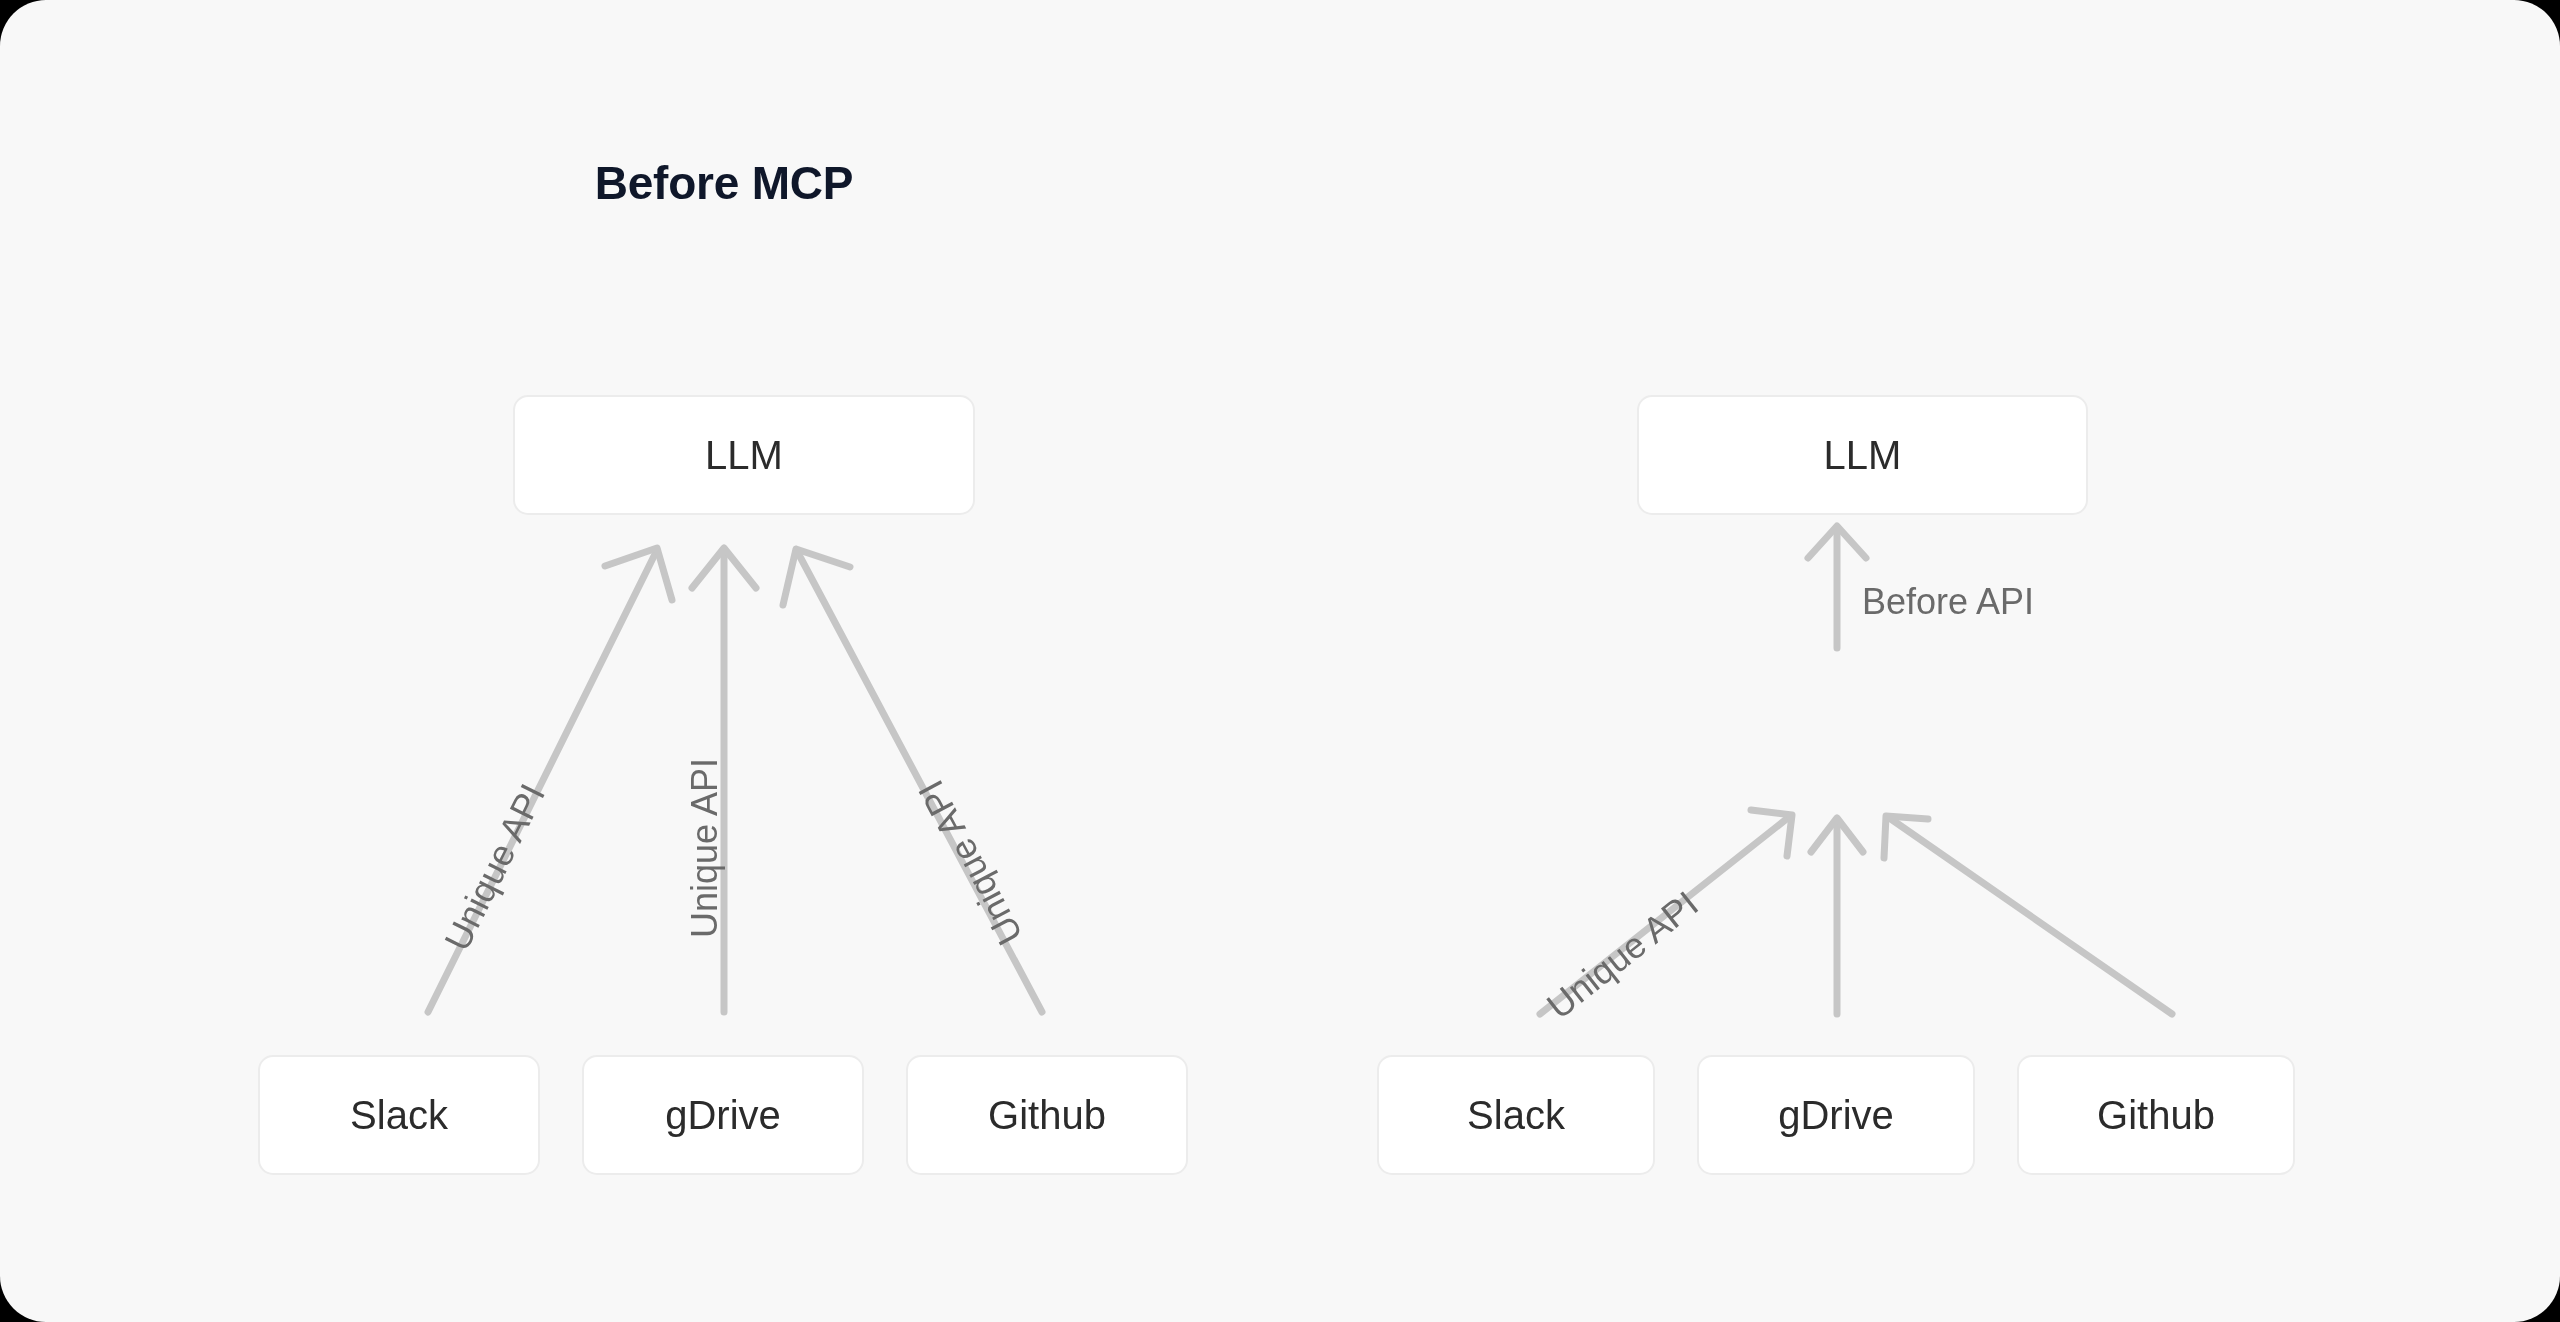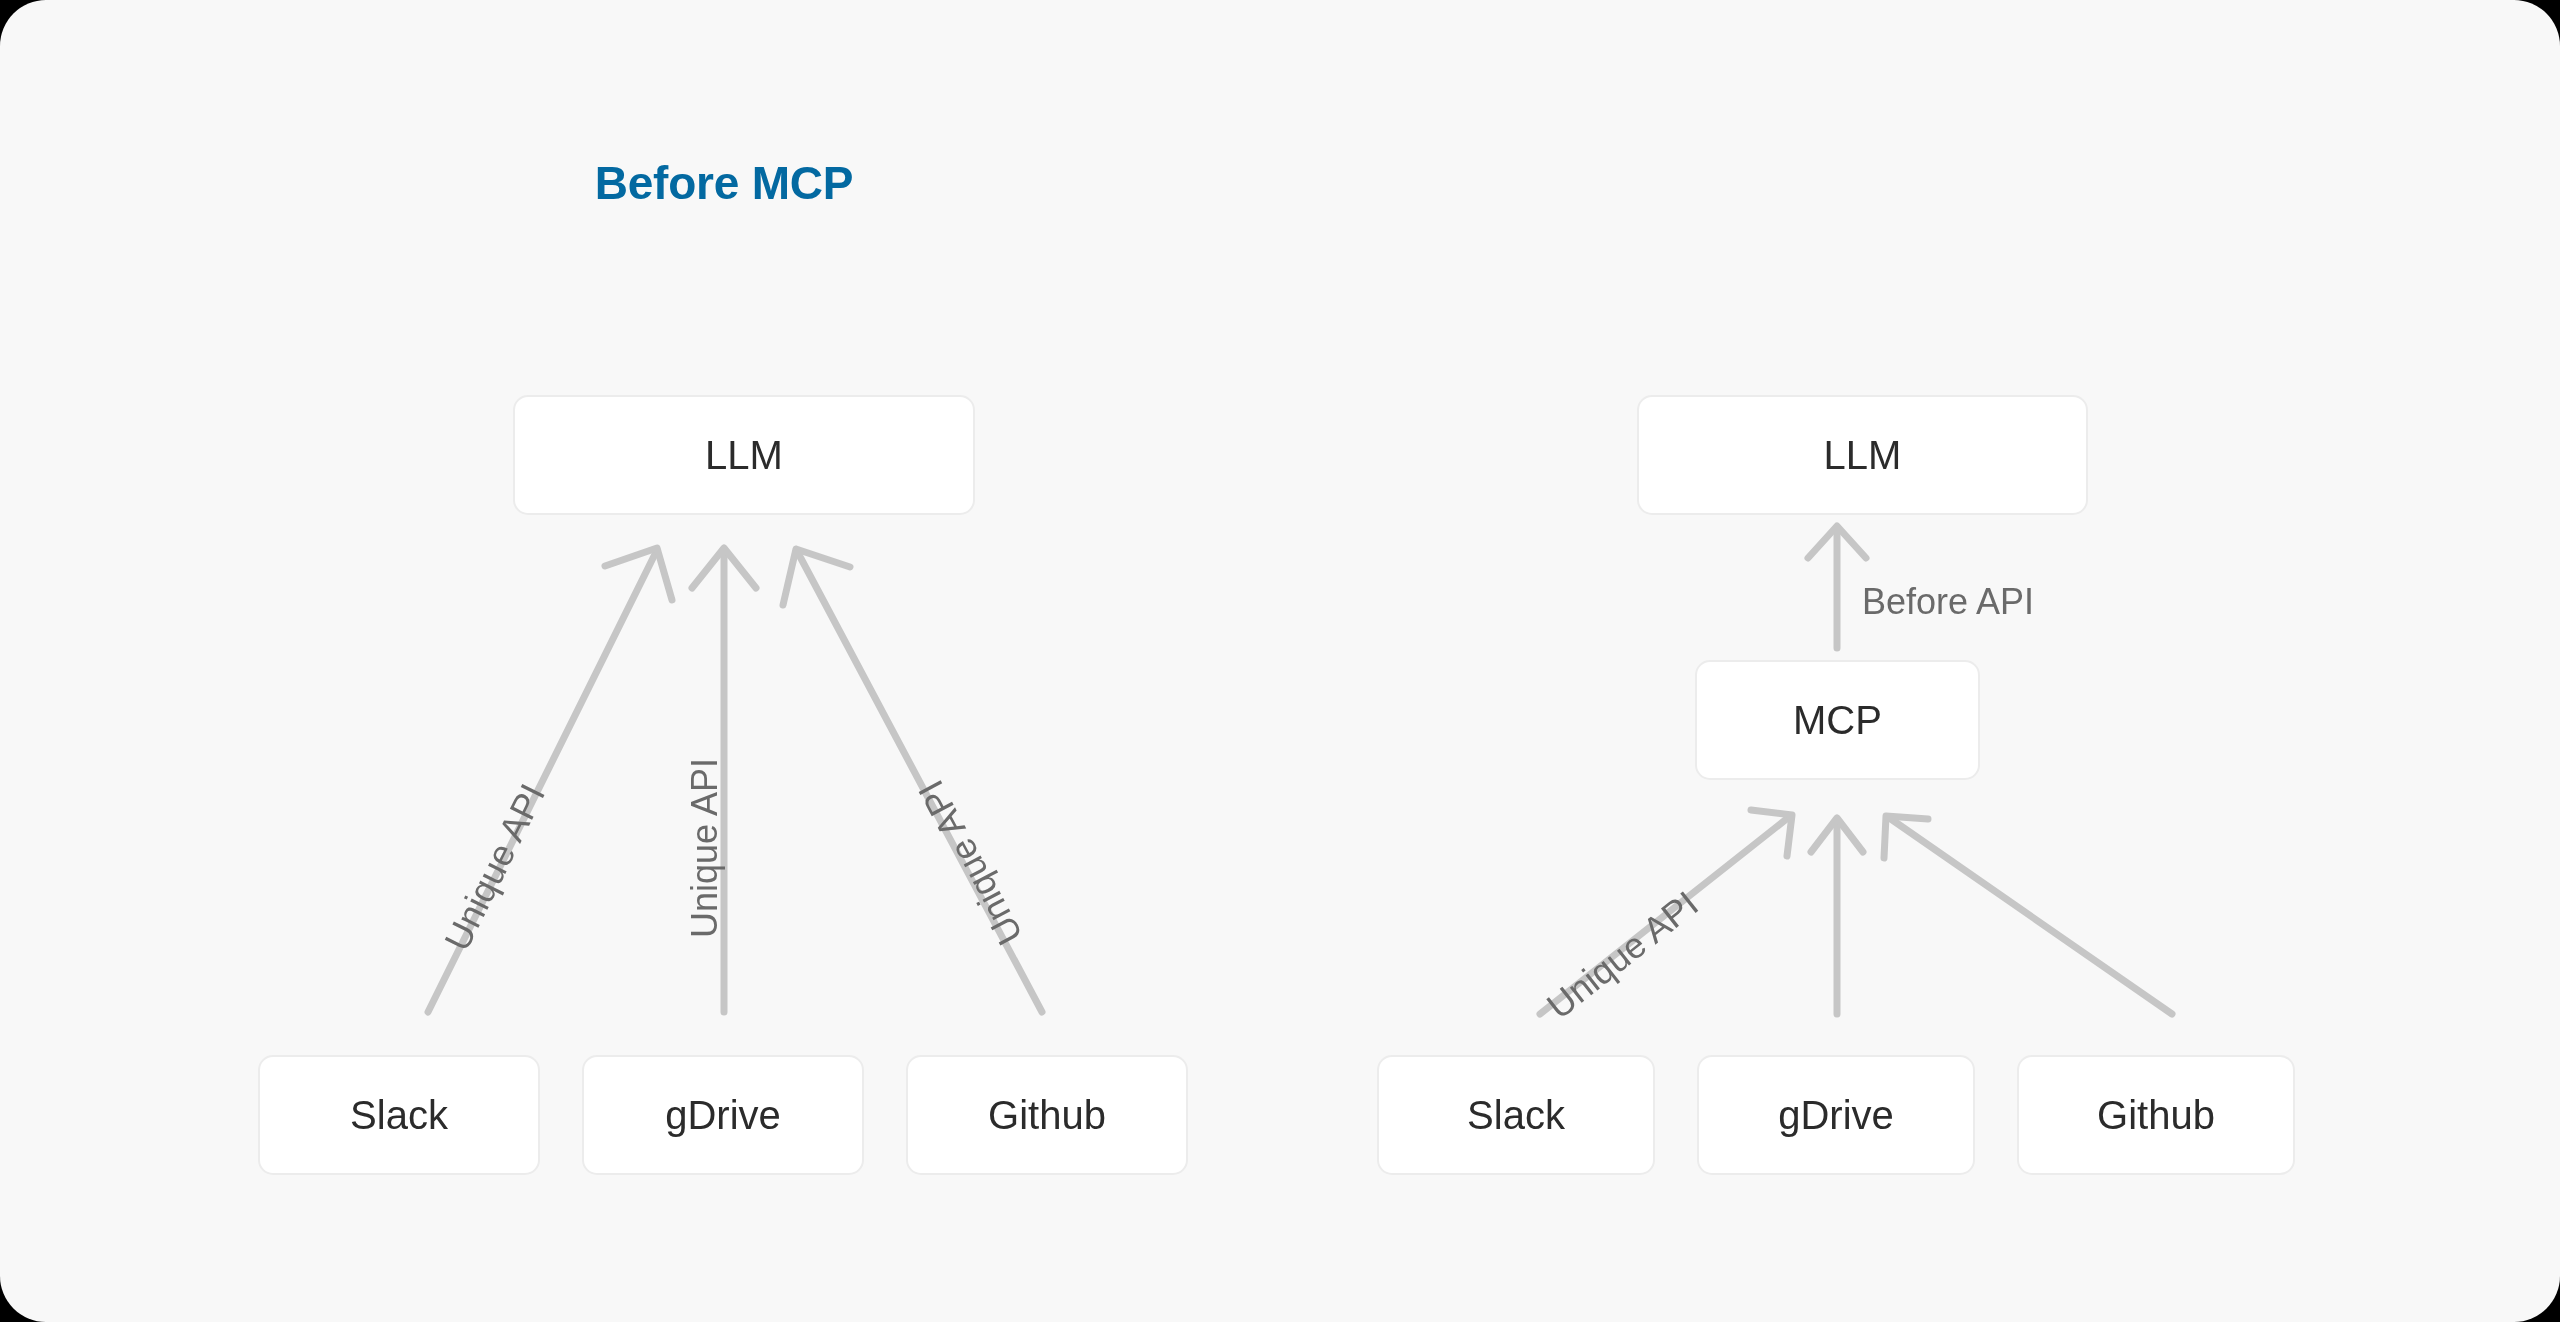--- a/index.html
+++ b/index.html
@@ -21,21 +21,21 @@
     border-radius: 46px;
     overflow: hidden;
     font-family: "Liberation Sans", sans-serif;
   }
   .panel-title {
     position: absolute;
     text-align: center;
     font-family: "Liberation Sans", sans-serif;
     font-weight: bold;
     font-size: 46px;
-    color: #0369a1;
+    color: #0f172a;
     letter-spacing: -0.2px;
     white-space: nowrap;
     line-height: 1;
   }
   #title-before { left: 424px; top: 160px; width: 600px; }
   #title-after  { left: 1537px; top: 160px; width: 600px; }
 
   .node {
     position: absolute;
     background: #ffffff;
@@ -160,23 +160,20 @@
   </div>
 
   <div class="node" id="node-github-left">
     <span class="node-label">Github</span>
   </div>
 
   <div class="node" id="node-llm-right">
     <span class="node-label">LLM</span>
   </div>
 
-  <div class="node" id="node-mcp-right">
-    <span class="node-label">MCP</span>
-  </div>
 
   <div class="node" id="node-slack-right">
     <span class="node-label">Slack</span>
   </div>
 
   <div class="node" id="node-gdrive-right">
     <span class="node-label">gDrive</span>
   </div>
 
   <div class="node" id="node-github-right">

